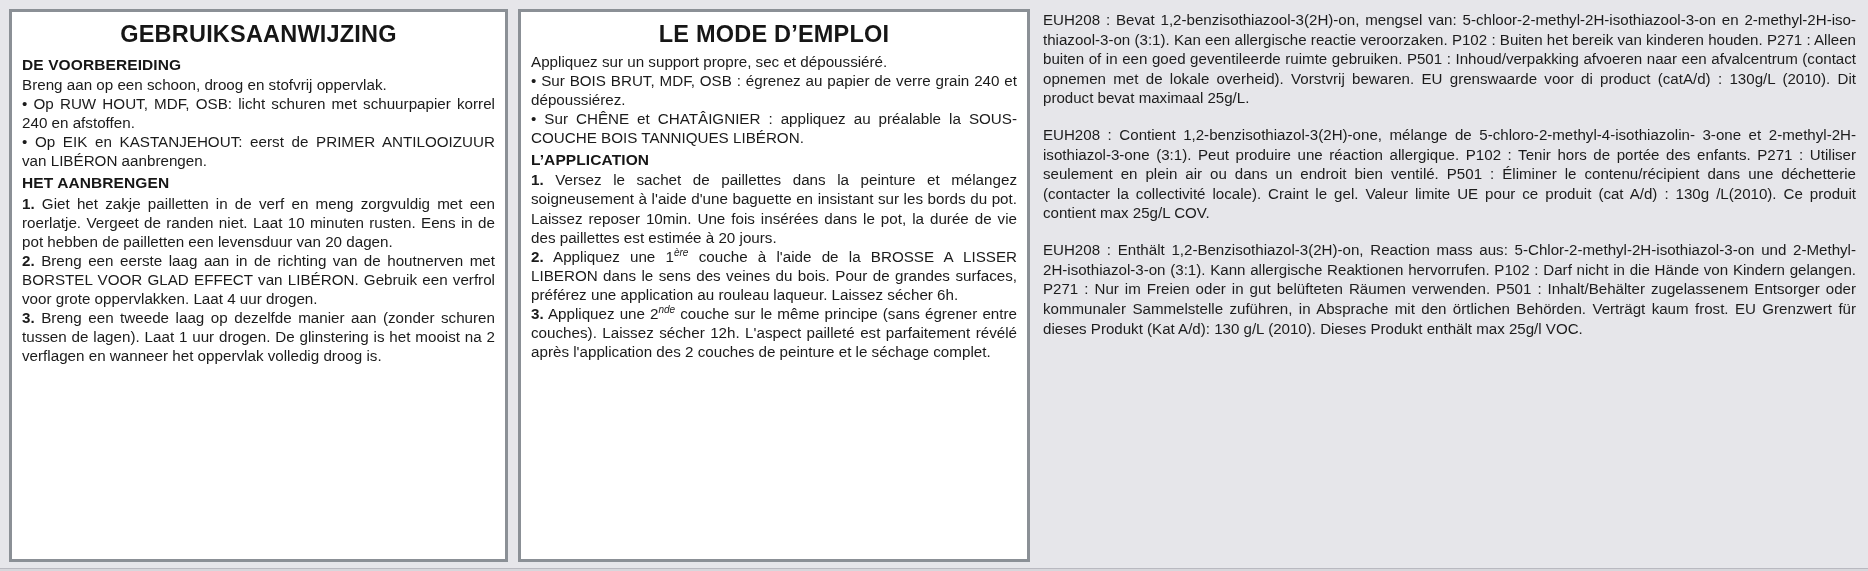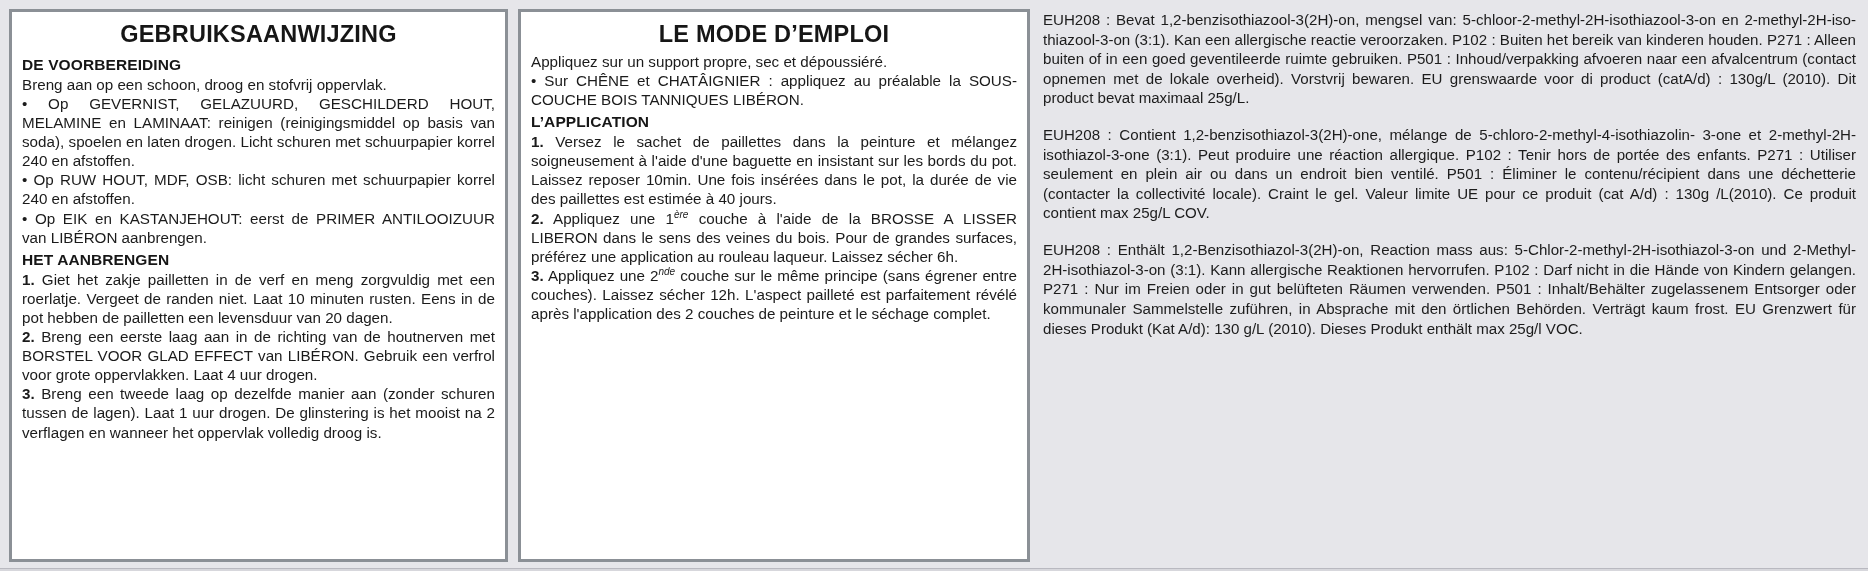--- a/index.html
+++ b/index.html
@@ -106,38 +106,38 @@
 
 <div class="label-root">
 
   <div class="instr-wrap">
 
     <div class="instr-box nl">
       <div class="box-title">GEBRUIKSAANWIJZING</div>
 
       <div class="sec-head">DE VOORBEREIDING</div>
       <p class="para nojust">Breng aan op een schoon, droog en stofvrij oppervlak.</p>
-      <p class="para">• Op GEVERNIST, GELAZUURD, GESCHILDERD HOUT, MELAMINE en LAMINAAT: reinigen (reinigingsmiddel op basis van soda), spoelen en laten drogen. Licht schuren met schuurpapier korrel 240 en afstoffen.</p>
       <p class="para">• Op RUW HOUT, MDF, OSB: licht schuren met schuurpapier korrel 240 en afstoffen.</p>
       <p class="para">• Op EIK en KASTANJEHOUT: eerst de PRIMER ANTILOOIZUUR van LIBÉRON aanbrengen.</p>
 
       <div class="sec-head">HET AANBRENGEN</div>
       <p class="para"><b>1.</b><span> Giet het zakje pailletten in de verf en meng zorgvuldig met een roerlatje. Vergeet de randen niet. Laat 10 minuten rusten. Eens in de pot hebben de pailletten een levensduur van 20 dagen.</span></p>
       <p class="para"><b>2.</b><span> Breng een eerste laag aan in de richting van de houtnerven met BORSTEL VOOR GLAD EFFECT van LIBÉRON. Gebruik een verfrol voor grote oppervlakken. Laat 4 uur drogen.</span></p>
       <p class="para"><b>3.</b><span> Breng een tweede laag op dezelfde manier aan (zonder schuren tussen de lagen). Laat 1 uur drogen. De glinstering is het mooist na 2 verflagen en wanneer het oppervlak volledig droog is.</span></p>
     </div>
 
     <div class="instr-box fr">
       <div class="box-title">LE MODE D’EMPLOI</div>
 
       <p class="para nojust">Appliquez sur un support propre, sec et dépoussiéré.</p>
+      <p class="para">• Sur BOIS BRUT, MDF, OSB : égrenez au papier de verre grain 240 et dépoussiérez.</p>
       <p class="para">• Sur CHÊNE et CHATÂIGNIER : appliquez au préalable la SOUS-COUCHE BOIS TANNIQUES LIBÉRON.</p>
 
       <div class="sec-head">L’APPLICATION</div>
-      <p class="para"><b>1.</b><span> Versez le sachet de paillettes dans la peinture et mélangez soigneusement à l'aide d'une baguette en insistant sur les bords du pot. Laissez reposer 10min. Une fois insérées dans le pot, la durée de vie des paillettes est estimée à 40 jours.</span></p>
+      <p class="para"><b>1.</b><span> Versez le sachet de paillettes dans la peinture et mélangez soigneusement à l'aide d'une baguette en insistant sur les bords du pot. Laissez reposer 10min. Une fois insérées dans le pot, la durée de vie des paillettes est estimée à 20 jours.</span></p>
       <p class="para"><b>2.</b><span> Appliquez une 1</span><sup>ère</sup><span> couche à l'aide de la BROSSE A LISSER LIBERON dans le sens des veines du bois. Pour de grandes surfaces, préférez une application au rouleau laqueur. Laissez sécher 6h.</span></p>
       <p class="para"><b>3.</b><span> Appliquez une 2</span><sup>nde</sup><span> couche sur le même principe (sans égrener entre couches). Laissez sécher 12h. L'aspect pailleté est parfaitement révélé après l'application des 2 couches de peinture et le séchage complet.</span></p>
     </div>
 
   </div>
 
   <div class="warn-col">
     <p class="warn-para">EUH208 : Bevat 1,2-benzisothiazool-3(2H)-on, mengsel van: 5-chloor-2-methyl-2H-isothiazool-3-on en 2-methyl-2H-iso-thiazool-3-on (3:1). Kan een allergische reactie veroorzaken. P102 : Buiten het bereik van kinderen houden. P271 : Alleen buiten of in een goed geventileerde ruimte gebruiken. P501 : Inhoud/verpakking afvoeren naar een afvalcentrum (contact opnemen met de lokale overheid). Vorstvrij bewaren. EU grenswaarde voor di product (catA/d) : 130g/L (2010). Dit product bevat maximaal 25g/L.</p>
     <p class="warn-para">EUH208 : Contient 1,2-benzisothiazol-3(2H)-one, mélange de 5-chloro-2-methyl-4-isothiazolin- 3-one et 2-methyl-2H-isothiazol-3-one (3:1). Peut produire une réaction allergique. P102 : Tenir hors de portée des enfants. P271 : Utiliser seulement en plein air ou dans un endroit bien ventilé. P501 : Éliminer le contenu/récipient dans une déchetterie (contacter la collectivité locale). Craint le gel. Valeur limite UE pour ce produit (cat A/d) : 130g /L(2010). Ce produit contient max 25g/L COV.</p>
     <p class="warn-para">EUH208 : Enthält 1,2-Benzisothiazol-3(2H)-on, Reaction mass aus: 5-Chlor-2-methyl-2H-isothiazol-3-on und 2-Methyl-2H-isothiazol-3-on (3:1). Kann allergische Reaktionen hervorrufen. P102 : Darf nicht in die Hände von Kindern gelangen. P271 : Nur im Freien oder in gut belüfteten Räumen verwenden. P501 : Inhalt/Behälter zugelassenem Entsorger oder kommunaler Sammelstelle zuführen, in Absprache mit den örtlichen Behörden. Verträgt kaum frost. EU Grenzwert für dieses Produkt (Kat A/d): 130 g/L (2010). Dieses Produkt enthält max 25g/l VOC.</p>

